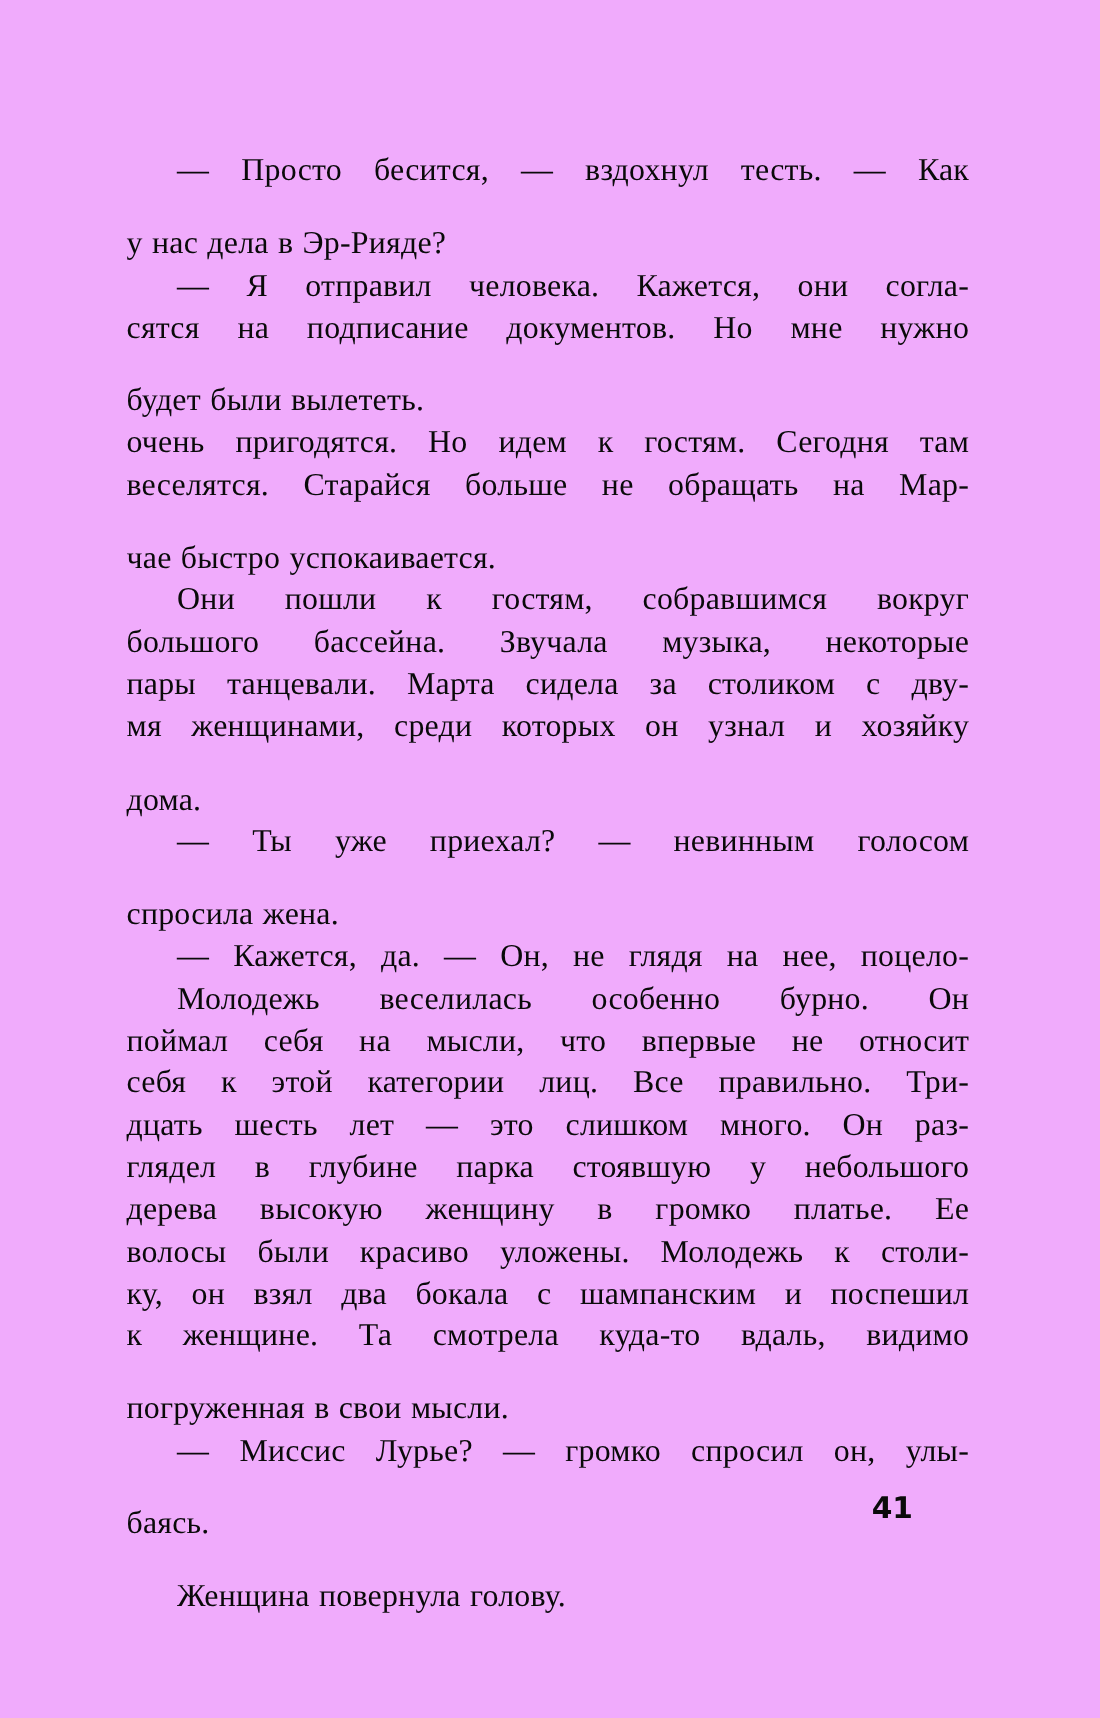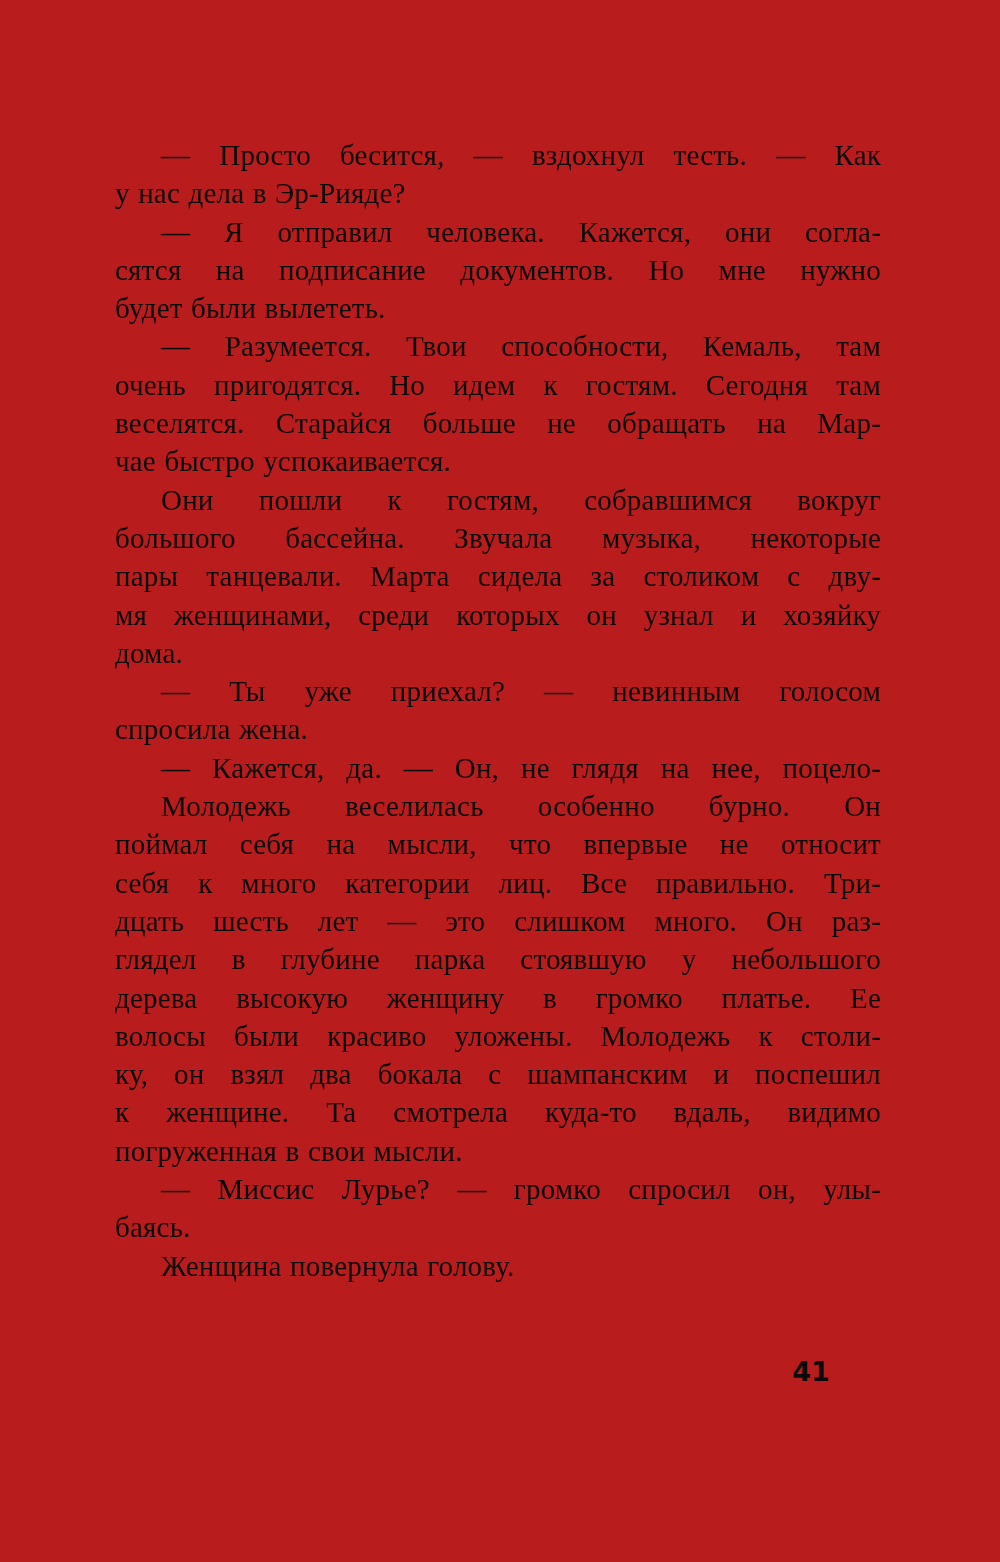--- a/index.html
+++ b/index.html
@@ -11,21 +11,21 @@
     width: 1000px;
     height: 1562px;
     font-family: "Liberation Serif", "DejaVu Serif", serif;
     color: #0a0a0a;
     -webkit-font-smoothing: antialiased;
   }
   .book-page {
     position: relative;
     width: 1000px;
     height: 1562px;
-    background: #b91c1c;
+    background: #f0abfc;
     overflow: hidden;
   }
   .text-block {
     position: absolute;
     left: 115px;
     top: 136px;
     width: 766px;
   }
   .paragraph {
     margin: 0;
@@ -35,20 +35,21 @@
     font-size: 29px;
     line-height: 38.3px;
     letter-spacing: 0.2px;
     text-align: justify;
     text-align-last: justify;
     word-spacing: 1px;
     white-space: normal;
   }
   .line.last {
     text-align-last: left;
+    margin-top: 28px;
   }
   .line.first {
     padding-left: 46px;
   }
   .page-number {
     position: absolute;
     top: 1356px;
     right: 170px;
     font-family: "DejaVu Sans", "Liberation Sans", sans-serif;
     font-weight: bold;
@@ -64,21 +65,20 @@
       <div class="paragraph">
         <div class="line first">— Просто бесится, — вздохнул тесть. — Как</div>
         <div class="line last">у нас дела в Эр-Рияде?</div>
       </div>
       <div class="paragraph">
         <div class="line first">— Я отправил человека. Кажется, они согла-</div>
         <div class="line">сятся на подписание документов. Но мне нужно</div>
         <div class="line last">будет были вылететь.</div>
       </div>
       <div class="paragraph">
-        <div class="line first">— Разумеется. Твои способности, Кемаль, там</div>
         <div class="line">очень пригодятся. Но идем к гостям. Сегодня там</div>
         <div class="line">веселятся. Старайся больше не обращать на Мар-</div>
         <div class="line last">чае быстро успокаивается.</div>
       </div>
       <div class="paragraph">
         <div class="line first">Они пошли к гостям, собравшимся вокруг</div>
         <div class="line">большого бассейна. Звучала музыка, некоторые</div>
         <div class="line">пары танцевали. Марта сидела за столиком с дву-</div>
         <div class="line">мя женщинами, среди которых он узнал и хозяйку</div>
         <div class="line last">дома.</div>
@@ -86,21 +86,21 @@
       <div class="paragraph">
         <div class="line first">— Ты уже приехал? — невинным голосом</div>
         <div class="line last">спросила жена.</div>
       </div>
       <div class="paragraph">
         <div class="line first">— Кажется, да. — Он, не глядя на нее, поцело-</div>
       </div>
       <div class="paragraph">
         <div class="line first">Молодежь веселилась особенно бурно. Он</div>
         <div class="line">поймал себя на мысли, что впервые не относит</div>
-        <div class="line">себя к много категории лиц. Все правильно. Три-</div>
+        <div class="line">себя к этой категории лиц. Все правильно. Три-</div>
         <div class="line">дцать шесть лет — это слишком много. Он раз-</div>
         <div class="line">глядел в глубине парка стоявшую у небольшого</div>
         <div class="line">дерева высокую женщину в громко платье. Ее</div>
         <div class="line">волосы были красиво уложены. Молодежь к столи-</div>
         <div class="line">ку, он взял два бокала с шампанским и поспешил</div>
         <div class="line">к женщине. Та смотрела куда-то вдаль, видимо</div>
         <div class="line last">погруженная в свои мысли.</div>
       </div>
       <div class="paragraph">
         <div class="line first">— Миссис Лурье? — громко спросил он, улы-</div>

